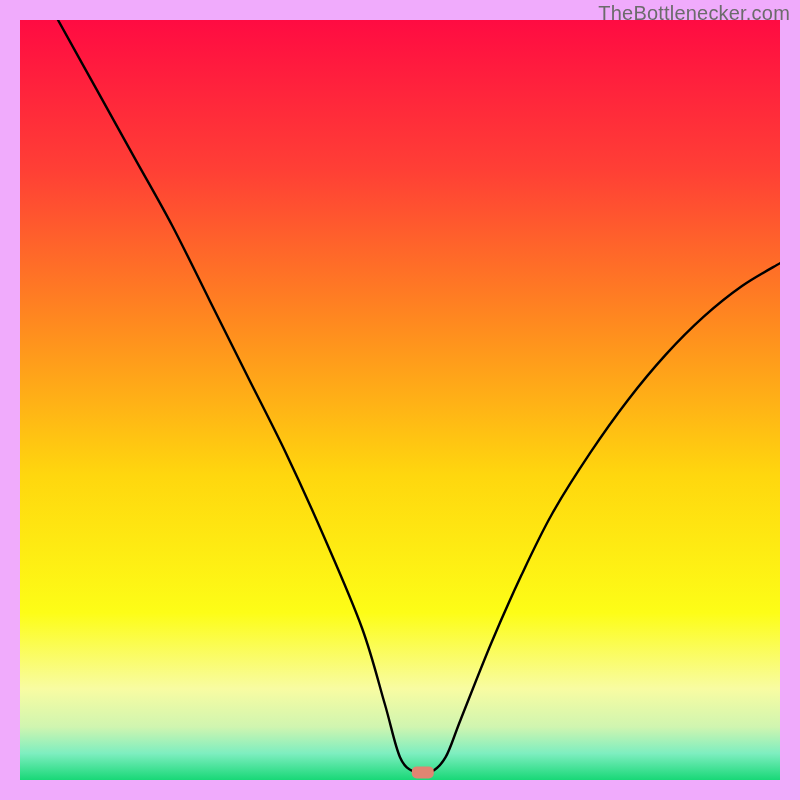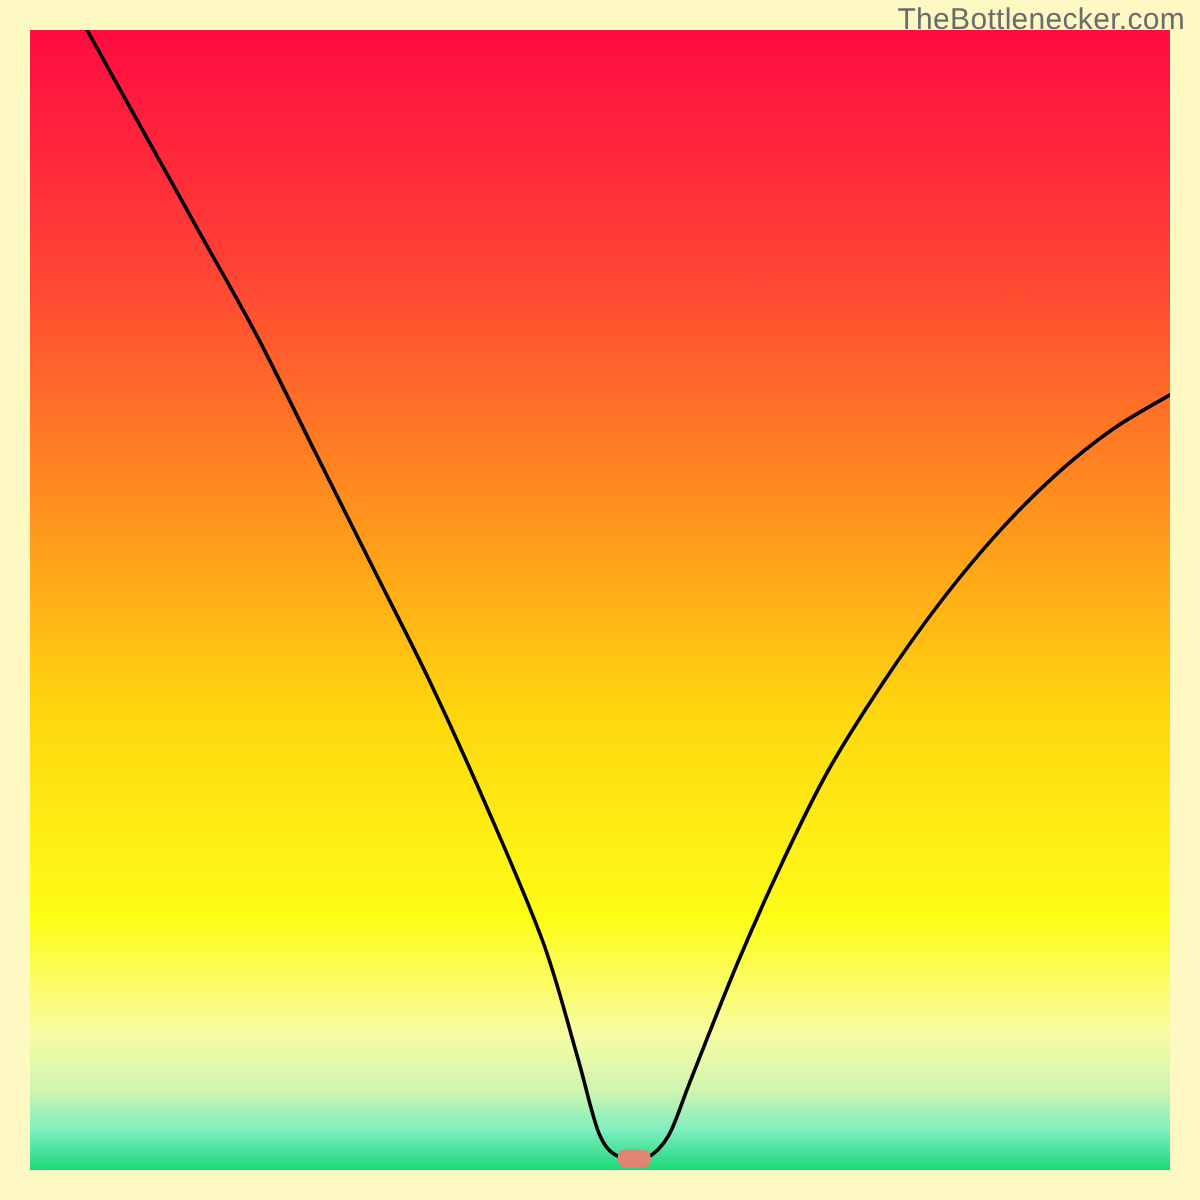--- a/index.html
+++ b/index.html
@@ -8,21 +8,21 @@
     width: 800px;
     height: 800px;
     background: #000;
     overflow: hidden;
     font-family: Arial, Helvetica, sans-serif;
   }
   .outer {
     position: relative;
     width: 800px;
     height: 800px;
-    background: #fef9c3;
+    background: #f0abfc;
   }
   .plot-area {
     position: absolute;
     left: 20px;
     top: 20px;
     width: 760px;
     height: 760px;
     overflow: hidden;
   }
   .gradient {

